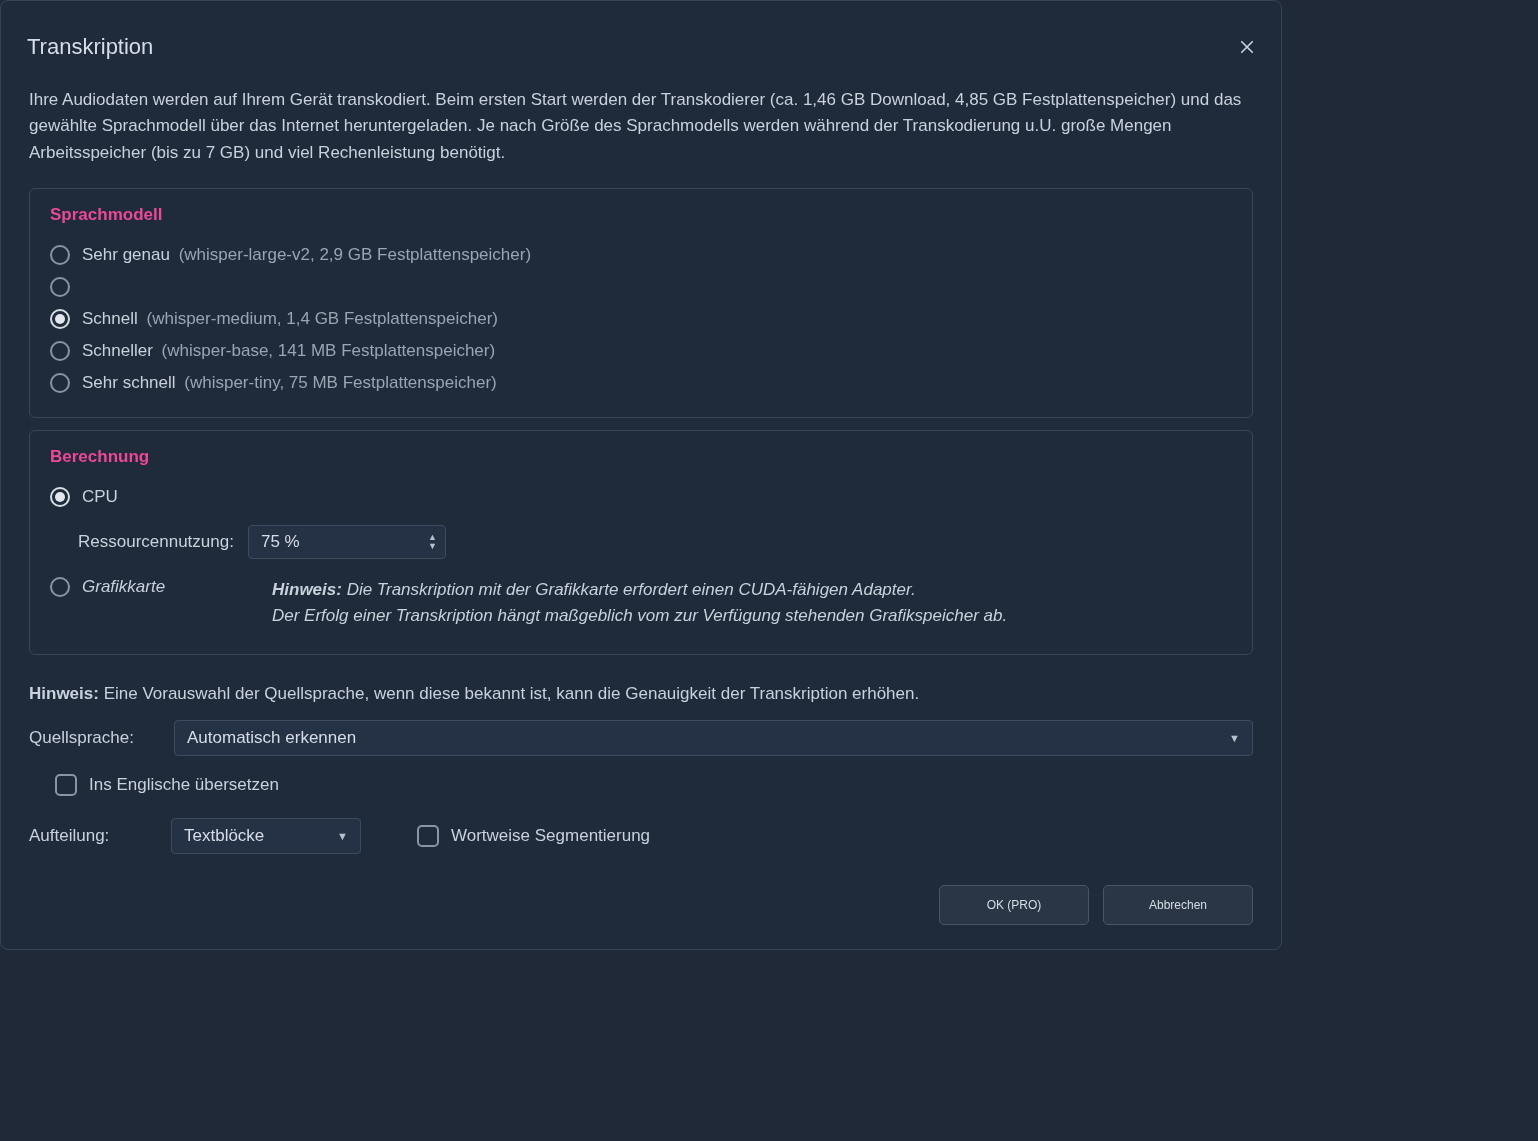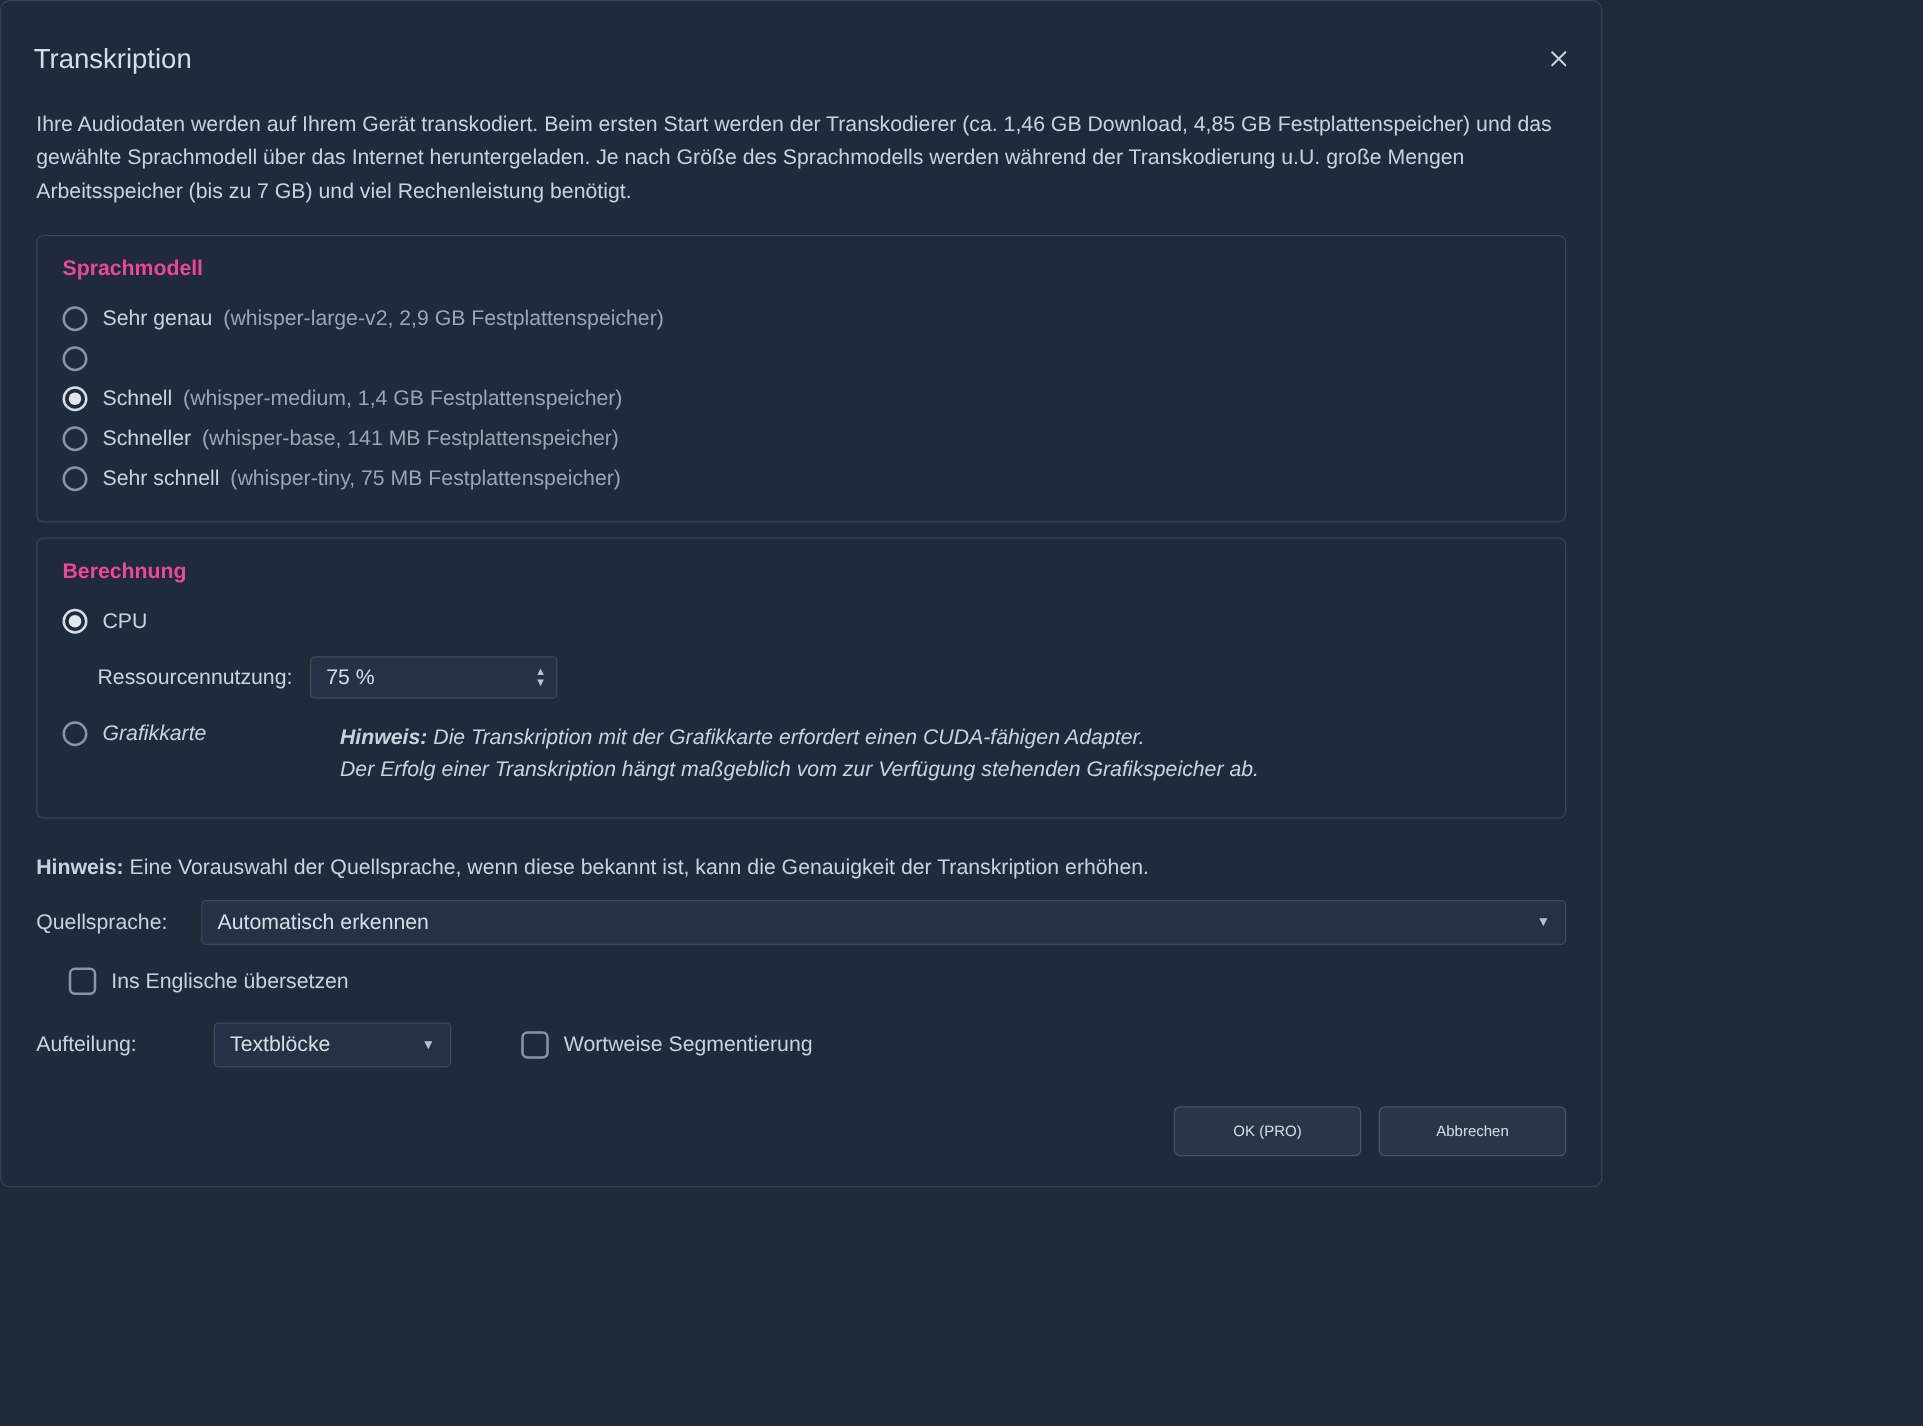--- a/index.html
+++ b/index.html
@@ -146,21 +146,21 @@
     color: #c9d1dc;
     margin-top: 14px;
     margin-bottom: 14px;
     line-height: 1.5;
   }
   .below-hint .hint-label { font-weight: 600; }
 
   .field-row {
     display: flex;
     align-items: center;
-    gap: 4px;
+    gap: 17px;
     margin-bottom: 18px;
   }
   .field-label { color: #c9d1dc; width: 128px; flex-shrink: 0; }
 
   .select {
     flex: 1;
     background: #253145;
     border: 1px solid #3e4a5e;
     border-radius: 4px;
     height: 36px;

